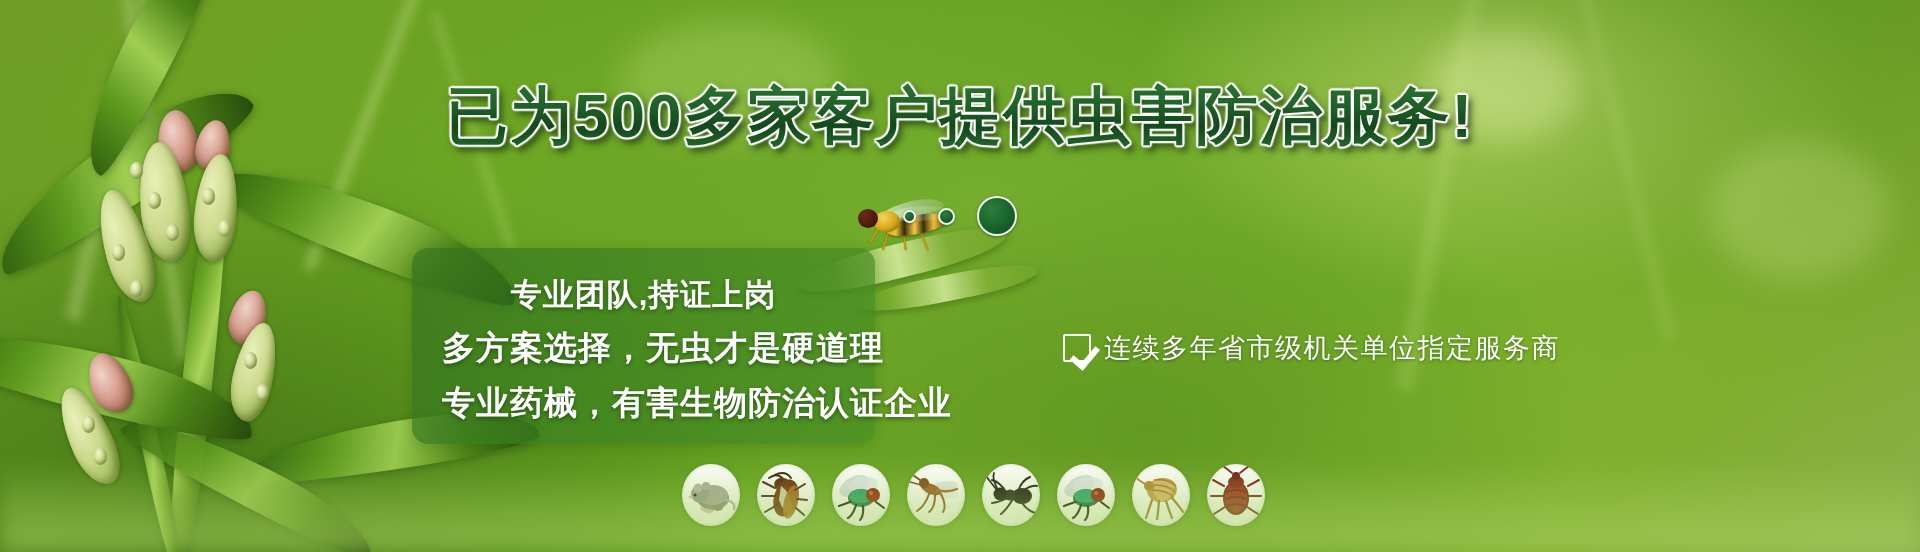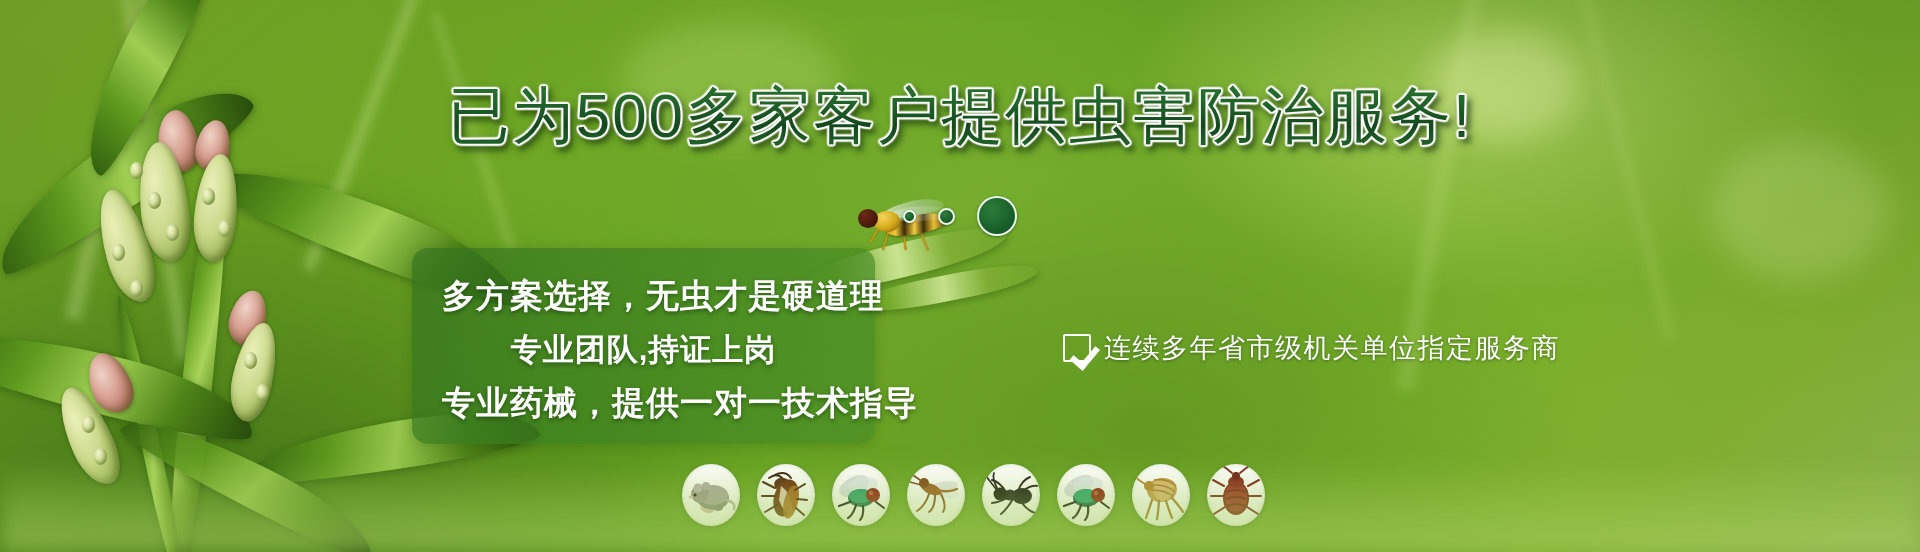--- a/index.html
+++ b/index.html
@@ -116,21 +116,21 @@
     position:absolute; width:2px; background:#c79a1c; transform-origin:top center;
     box-shadow:0 0 1px rgba(60,40,0,.6);
   }
 
   
   .headline {
     position:absolute; left:0; right:0; top:74px;
     text-align:center;
     font-family:"Liberation Sans", sans-serif;
     font-size:62px;
-    font-weight:normal;
+    font-weight:bold;
     letter-spacing:2px;
     white-space:nowrap;
     color:#1b5c27;
     background:linear-gradient(180deg,#2d7a33 0%, #1f6128 38%, #14481d 62%, #2a7531 100%);
     -webkit-background-clip:text;
     background-clip:text;
     -webkit-text-fill-color:transparent;
     filter:drop-shadow(0 0 1px #ffffff)
            drop-shadow(1px 0 0 #ffffff)
            drop-shadow(-1px 0 0 #ffffff)
@@ -304,23 +304,23 @@
   <div class="headline-shadowlayer">已为500多家客户提供虫害防治服务!</div>
   <h1 class="headline">已为500多家客户提供虫害防治服务!</h1>
 
   <div class="dots">
     <span class="dot d1"></span>
     <span class="dot d2"></span>
     <span class="dot d3"></span>
   </div>
 
   <div class="panel">
+    <div class="panel-line l1">专业团队,持证上岗</div>
     <div class="panel-line l2">多方案选择，无虫才是硬道理</div>
-    <div class="panel-line l1">专业团队,持证上岗</div>
-    <div class="panel-line l3">专业药械，提供一对一技术指导</div>
+    <div class="panel-line l3">专业药械，有害生物防治认证企业</div>
   </div>
 
   <div class="checklist">
     <div class="check-row">
       <span class="check-box"></span>
       <span class="check-text">连续多年省市级机关单位指定服务商</span>
     </div>
   </div>
 
   <div class="pests">

